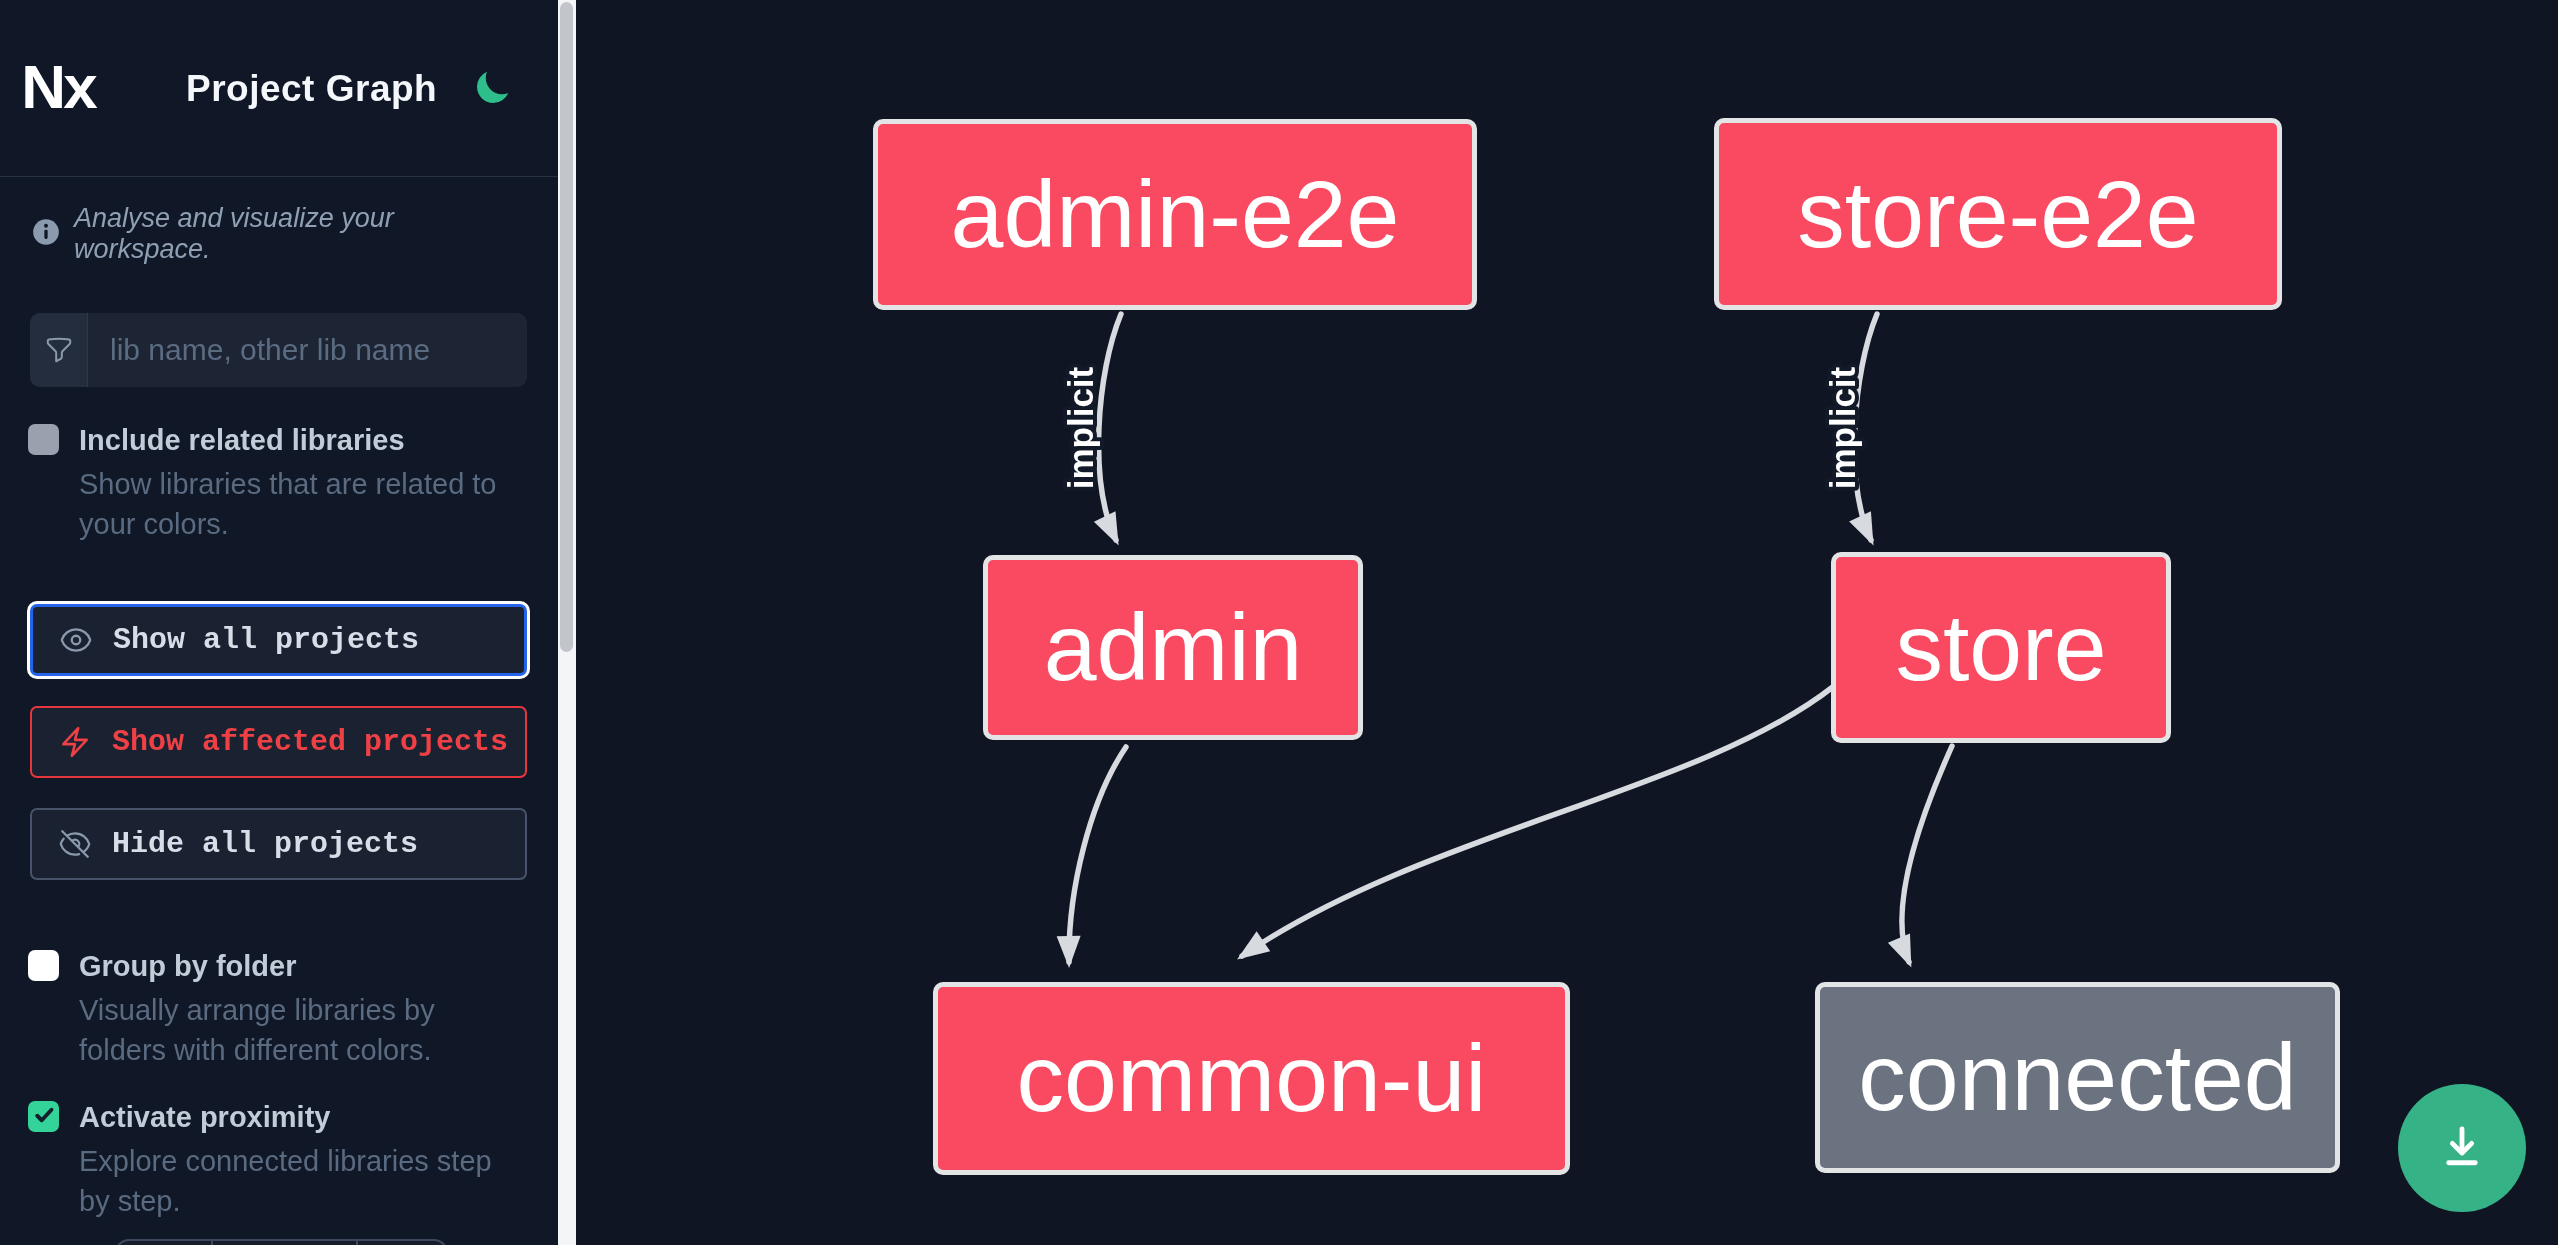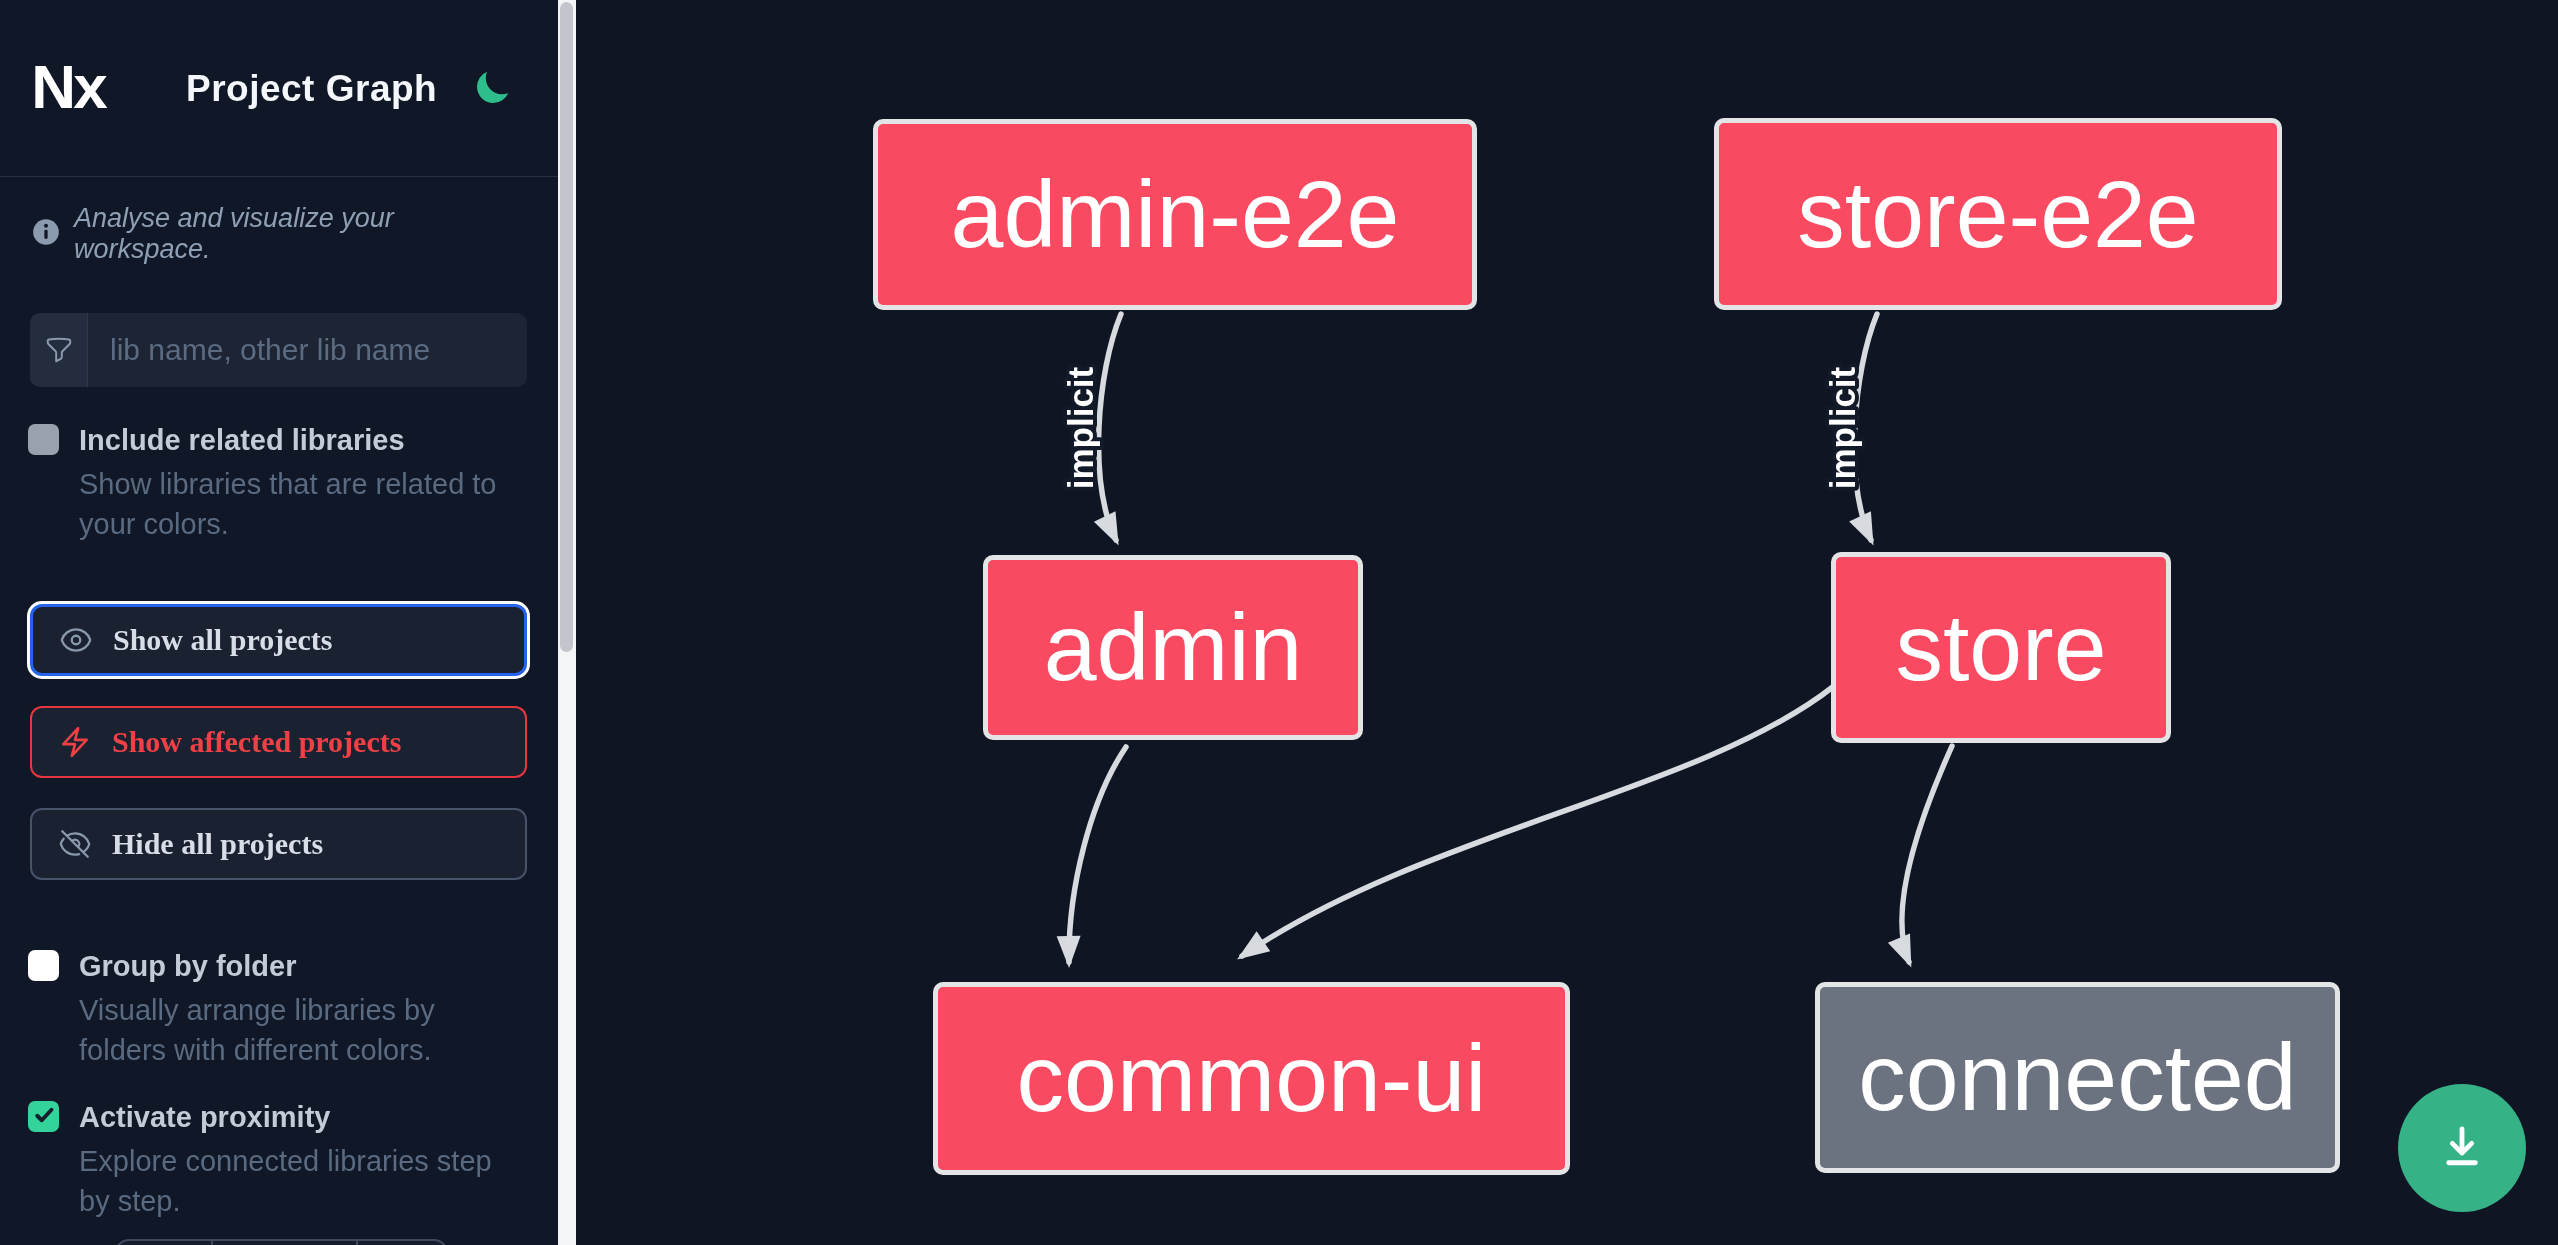--- a/index.html
+++ b/index.html
@@ -15,21 +15,21 @@
   .sidebar {
     position:absolute; left:0; top:0; width:576px; height:1245px;
     background:#101726; overflow:hidden;
   }
   .sidebar-header {
     position:absolute; left:0; top:0; width:558px; height:177px;
     border-bottom:1px solid #273144;
     display:flex; align-items:center;
   }
   .nx-logo {
-    position:absolute; left:30px; top:52px; width:76px; height:68px;
+    position:absolute; left:20px; top:52px; width:76px; height:68px;
     color:#ffffff; font-weight:800; font-size:62px; letter-spacing:-3px;
     display:flex; align-items:center; justify-content:center;
   }
   .app-title {
     position:absolute; left:186px; top:68px;
     font-size:37px; font-weight:700; color:#f4f7fb; letter-spacing:0.5px;
   }
   .moon-btn {
     position:absolute; left:472px; top:68px; width:40px; height:40px;
     background:none; border:none; cursor:pointer;
@@ -67,23 +67,23 @@
   }
   .checkbox.gray  { background:#98a1ad; }
   .checkbox.white { background:#ffffff; }
   .checkbox.green { background:#34d399; display:flex; align-items:center; justify-content:center; }
   .opt-texts { width:450px; }
   .opt-label { font-size:29px; font-weight:700; color:#c2cbd8; line-height:36px; cursor:pointer; }
   .opt-desc  { font-size:29px; color:#5a6a80; line-height:40px; margin-top:6px; }
 
   .action-btn {
     position:absolute; left:30px; width:497px; height:72px;
-    background:#1a2232; border-radius:12px; cursor:pointer;
+    background:#1a2232; border-radius:7px; cursor:pointer;
     display:flex; align-items:center; gap:20px; padding-left:26px;
-    font-family:Liberation Serif, serif;
+    font-family:Liberation Mono, monospace;
     font-size:30px; font-weight:700; color:#d7dee8;
   }
   .btn-show-all {
     top:604px; border:3px solid #2563eb;
     box-shadow:0 0 0 3px #ffffff;
   }
   .btn-affected {
     top:706px; border:2px solid #e8363f; color:#ef4046;
   }
   .btn-hide {

